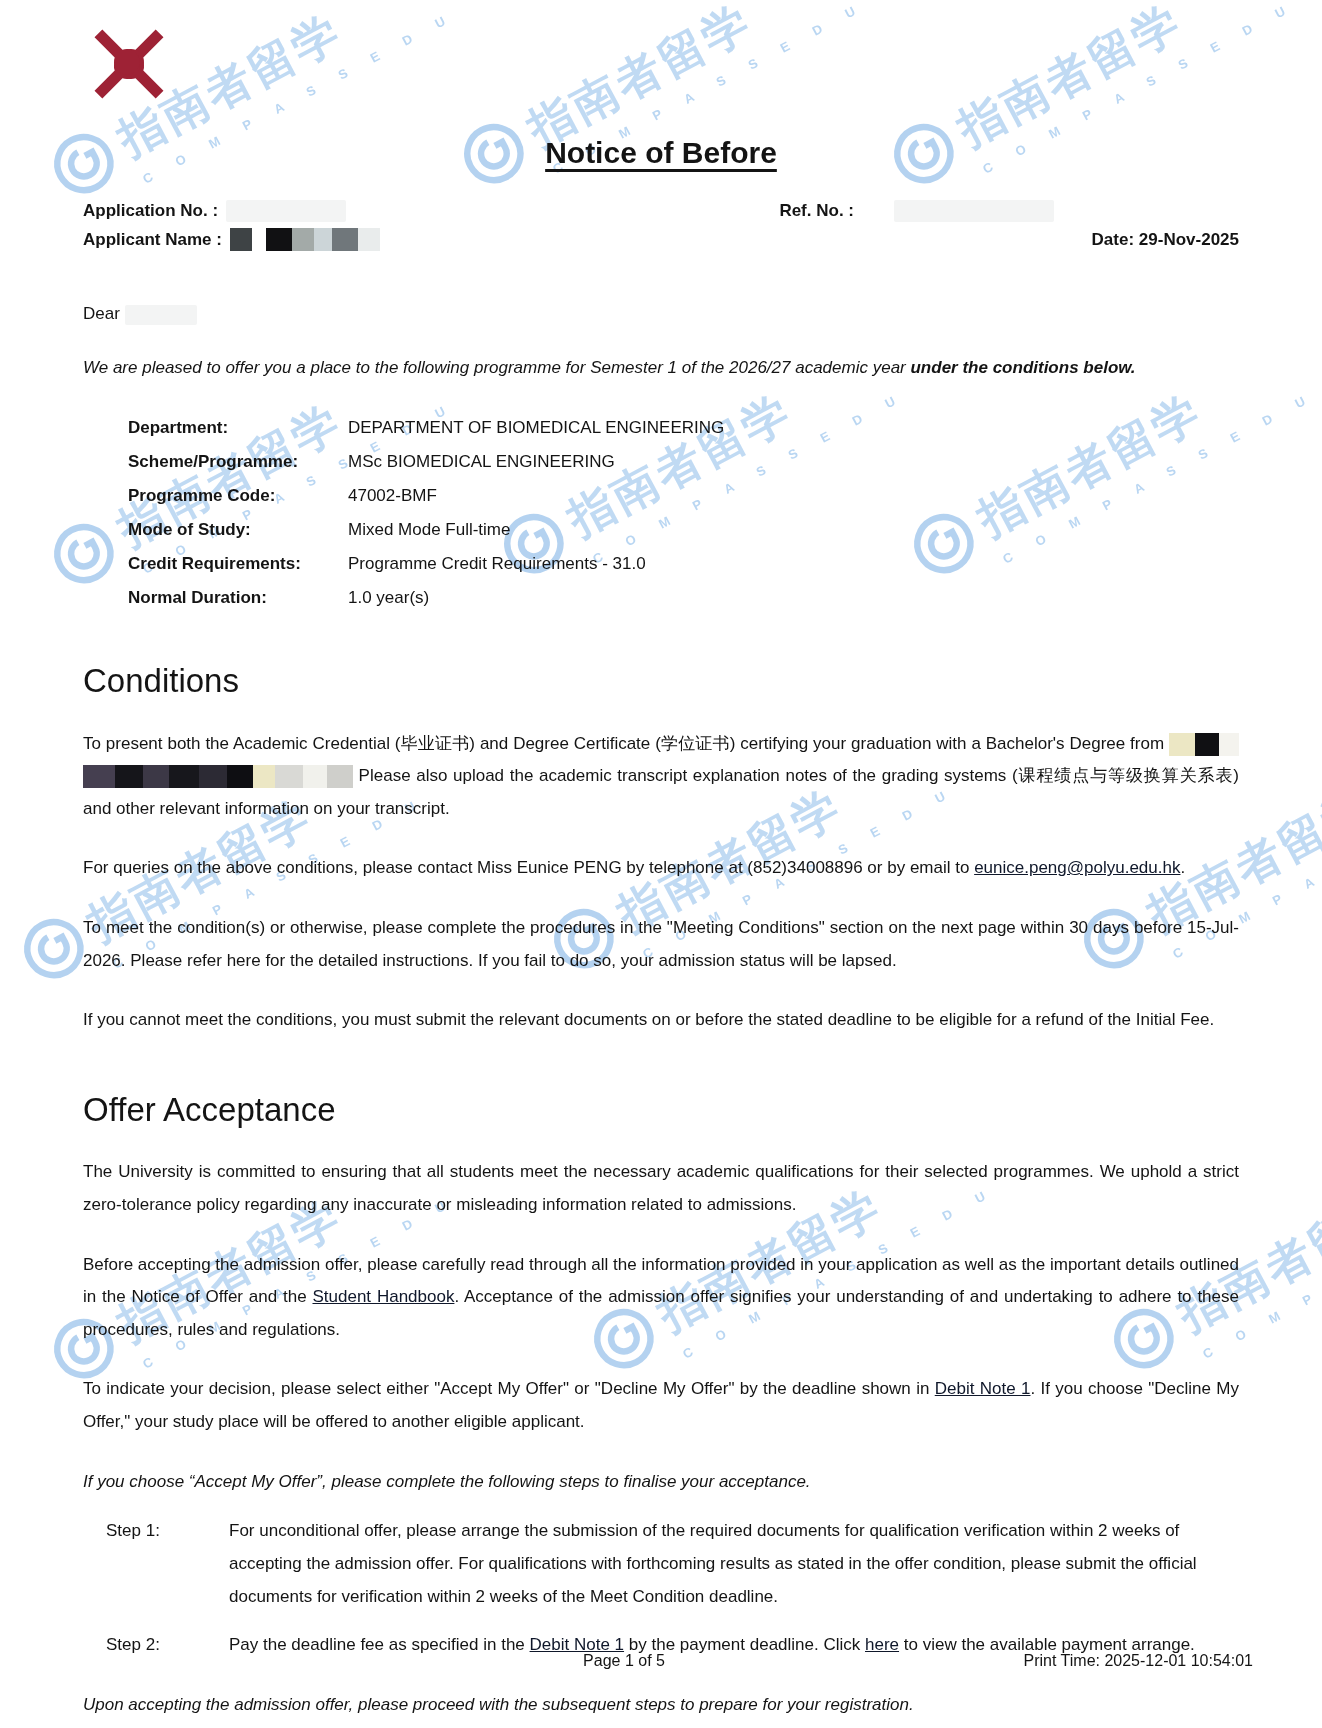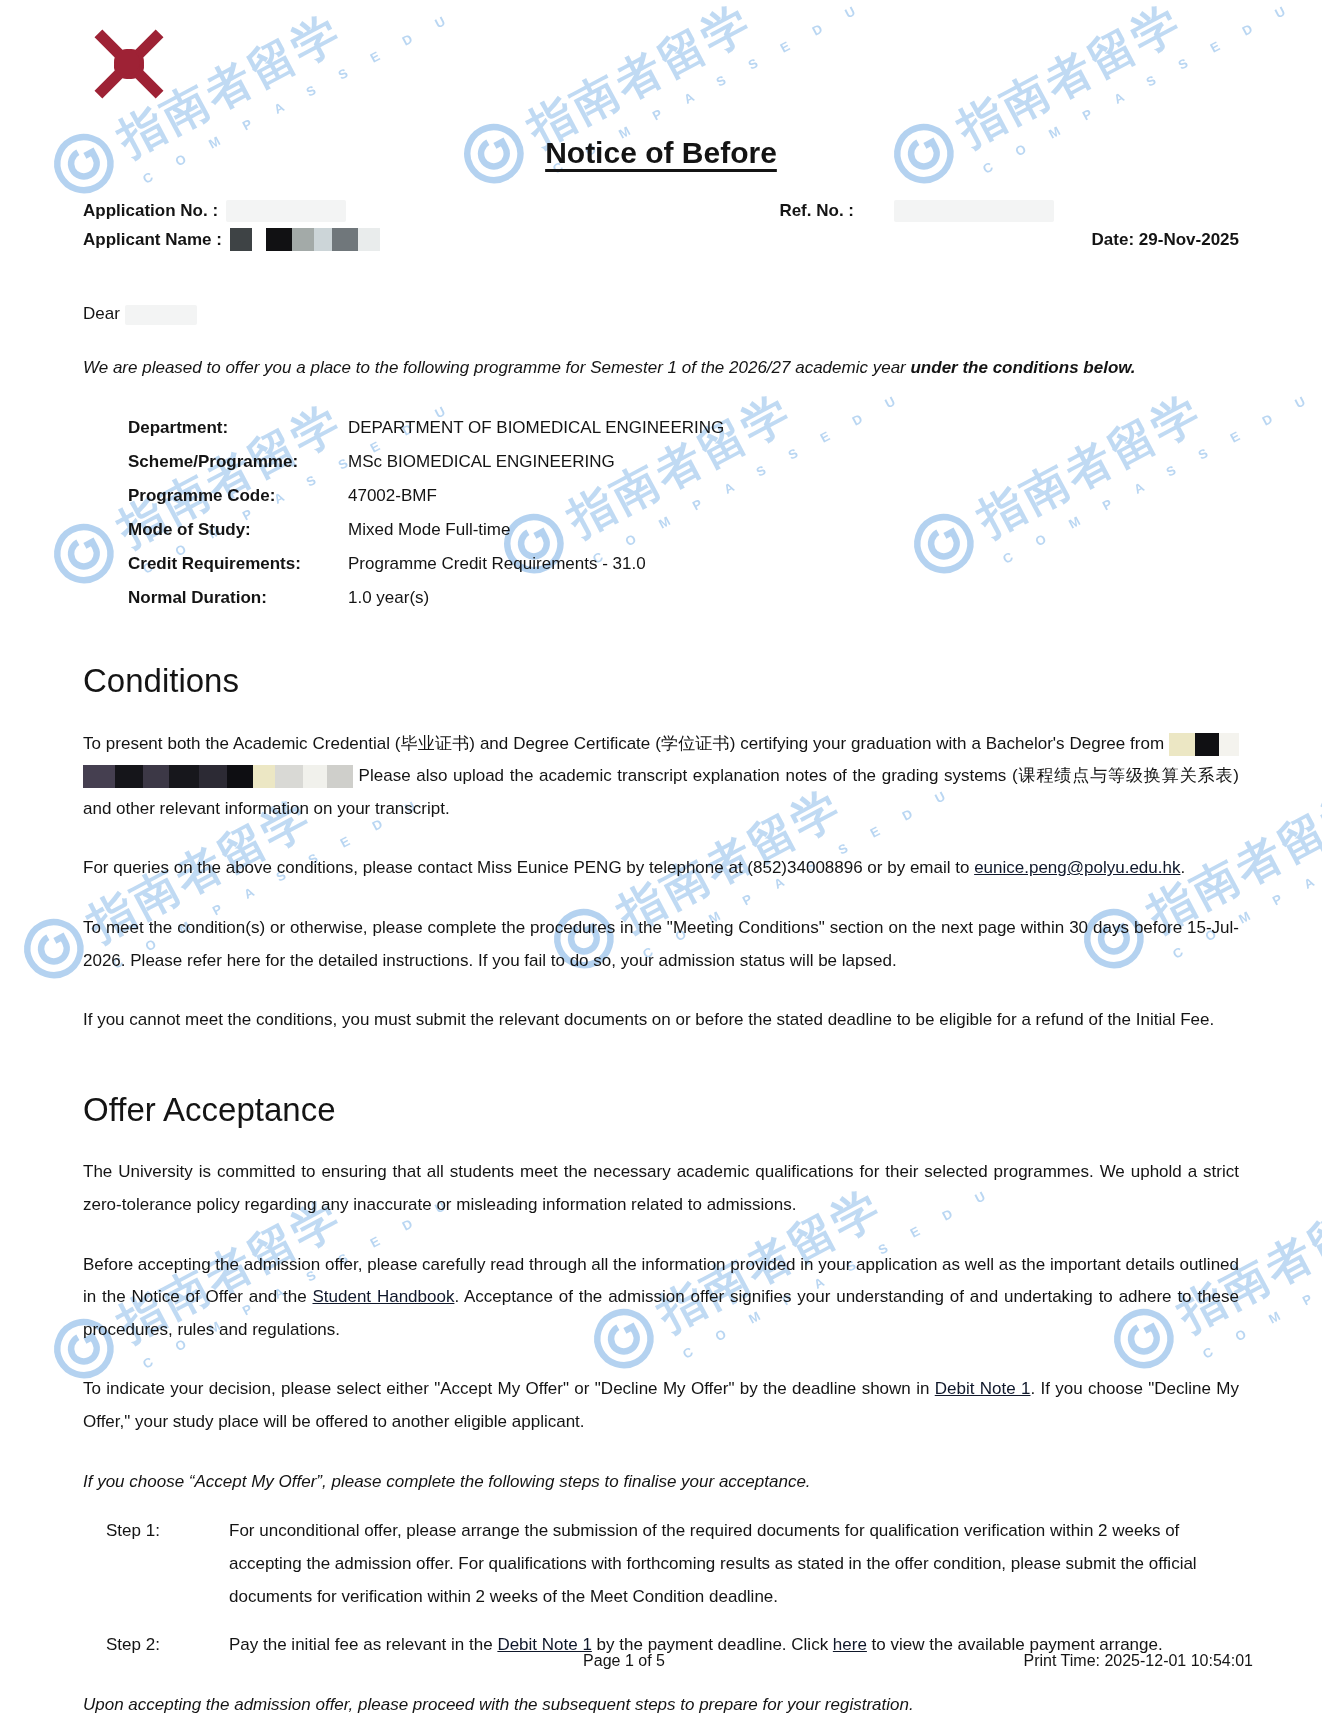--- a/index.html
+++ b/index.html
@@ -270,21 +270,21 @@
 
     <p class="para nojust">If you choose “Accept My Offer”, please complete the following steps to finalise your acceptance.</p>
 
     <div class="steps">
       <div class="step">
         <span class="step-label">Step 1:</span>
         <span class="step-text">For unconditional offer, please arrange the submission of the required documents for qualification verification within 2 weeks of accepting the admission offer. For qualifications with forthcoming results as stated in the offer condition, please submit the official documents for verification within 2 weeks of the Meet Condition deadline.</span>
       </div>
       <div class="step">
         <span class="step-label">Step 2:</span>
-        <span class="step-text"><span>Pay the initial fee as relevant in the </span><a class="doclink">Debit Note 1</a><span> by the payment deadline. Click </span><a class="doclink">here</a><span> to view the available payment arrange.</span></span>
+        <span class="step-text"><span>Pay the deadline fee as specified in the </span><a class="doclink">Debit Note 1</a><span> by the payment deadline. Click </span><a class="doclink">here</a><span> to view the available payment arrange.</span></span>
       </div>
     </div>
 
     <p class="para nojust">Upon accepting the admission offer, please proceed with the subsequent steps to prepare for your registration.</p>
 
   </div>
 
   <div class="footer">
     <span class="footer-page">Page 1 of 5</span>
     <span class="footer-print">Print Time: 2025-12-01 10:54:01</span>

